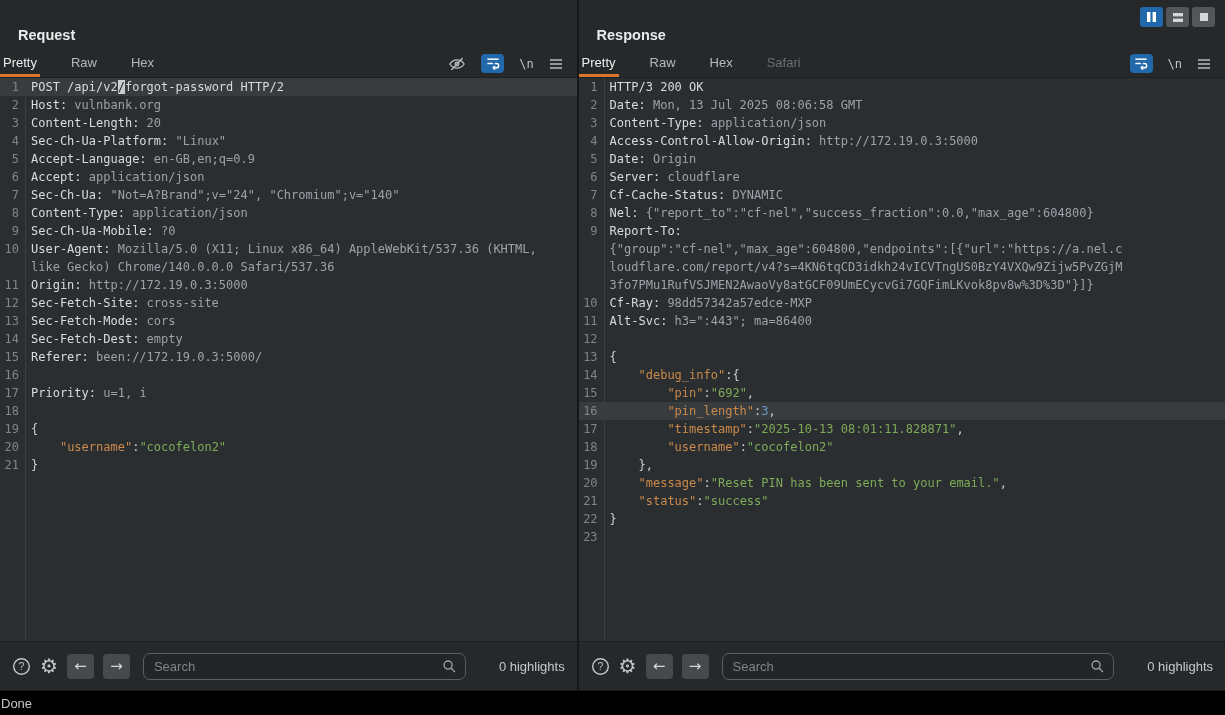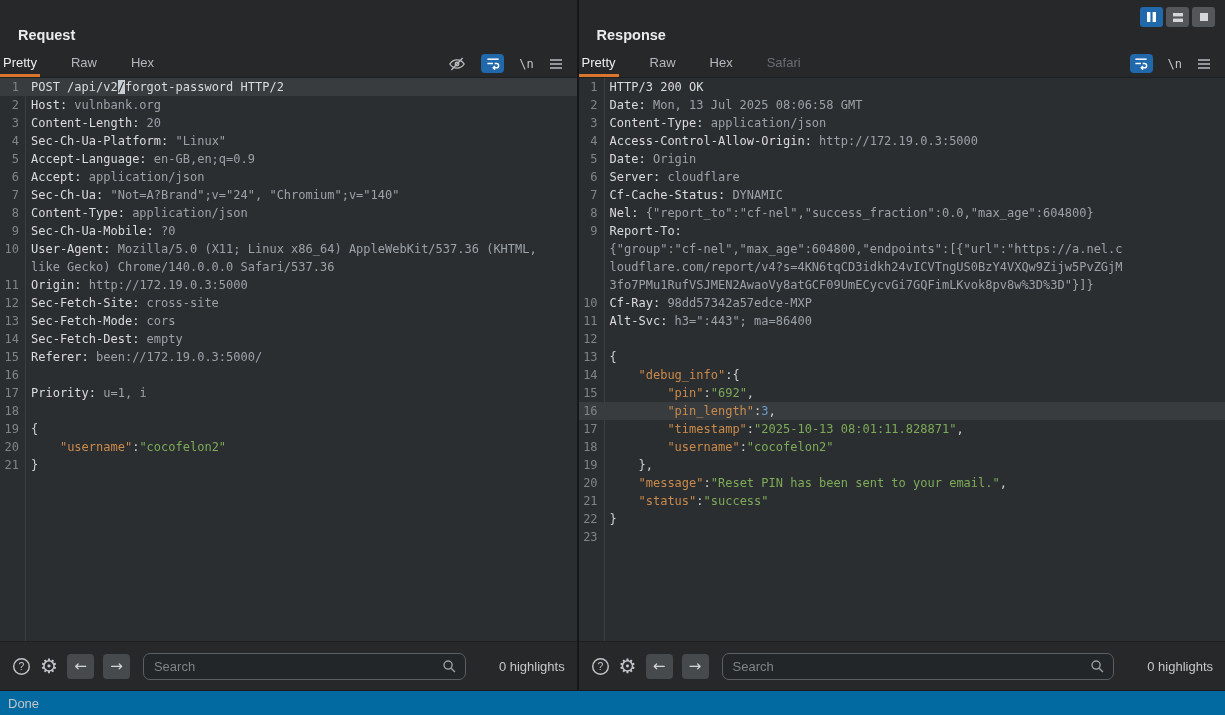--- a/index.html
+++ b/index.html
@@ -58,22 +58,22 @@
              color:#d3d6d7; font-size:15px; cursor:pointer; font-family:"DejaVu Sans", sans-serif; }
   .search-wrap { flex:1; position:relative; margin-left:4px; }
   .search-input { width:100%; height:27px; border-radius:7px; border:1px solid #5b5f62;
                   background:#232628; color:#d0d3d4; font-size:13px; padding:0 32px 0 10px;
                   outline:none; font-family:"Liberation Sans", sans-serif; }
   .search-input::placeholder { color:#7f8386; }
   .mag { position:absolute; right:9px; top:6px; }
   .highlights { font-size:13px; color:#c6c9ca; white-space:nowrap; margin-left:24px; }
 
   
-  .statusbar { height:25px; background:#0369a1; border-top:1px solid #181a1b;
-               display:flex; align-items:center; padding-left:8px; font-size:13px; color:#c3c6c7; }
+  .statusbar { height:25px; background:#000000; border-top:1px solid #181a1b;
+               display:flex; align-items:center; padding-left:1px; font-size:13px; color:#c3c6c7; }
 </style>
 </head>
 <body>
 
 <div class="app">
 
   <div class="panel left">
     <div class="panel-top">
       <div class="panel-title">Request</div>
     </div>

